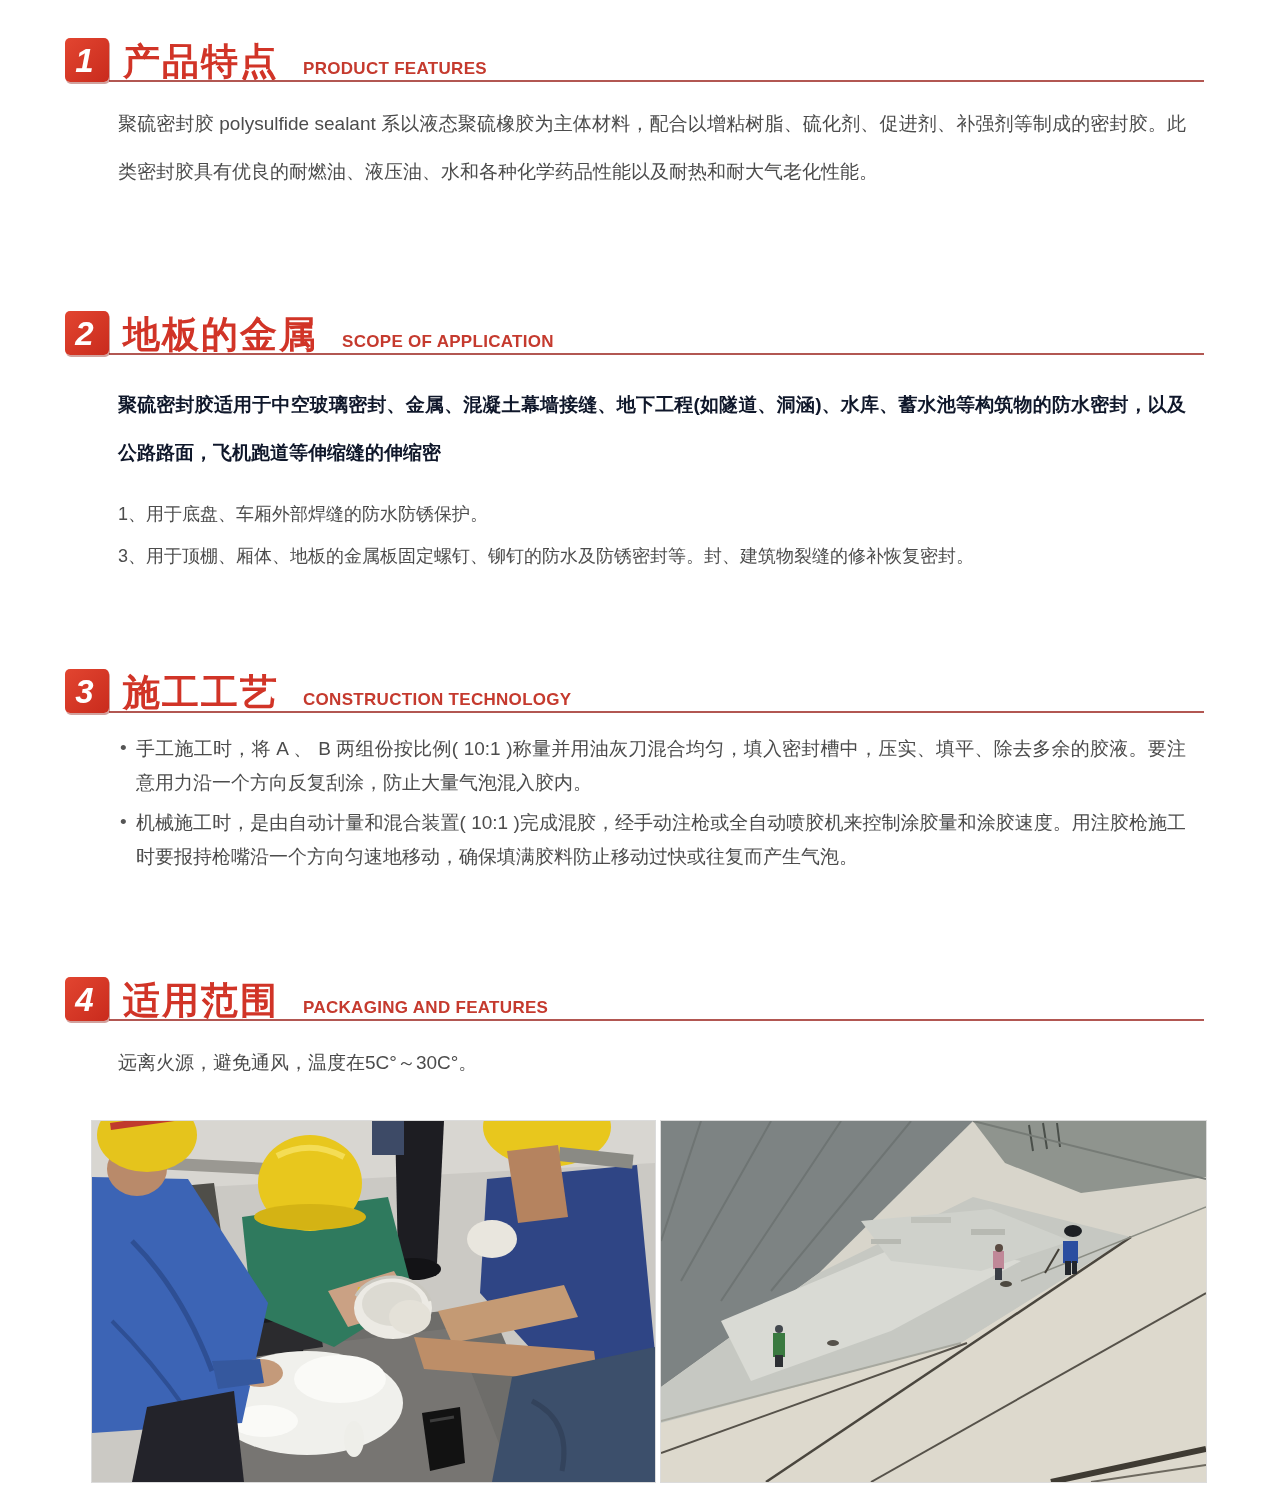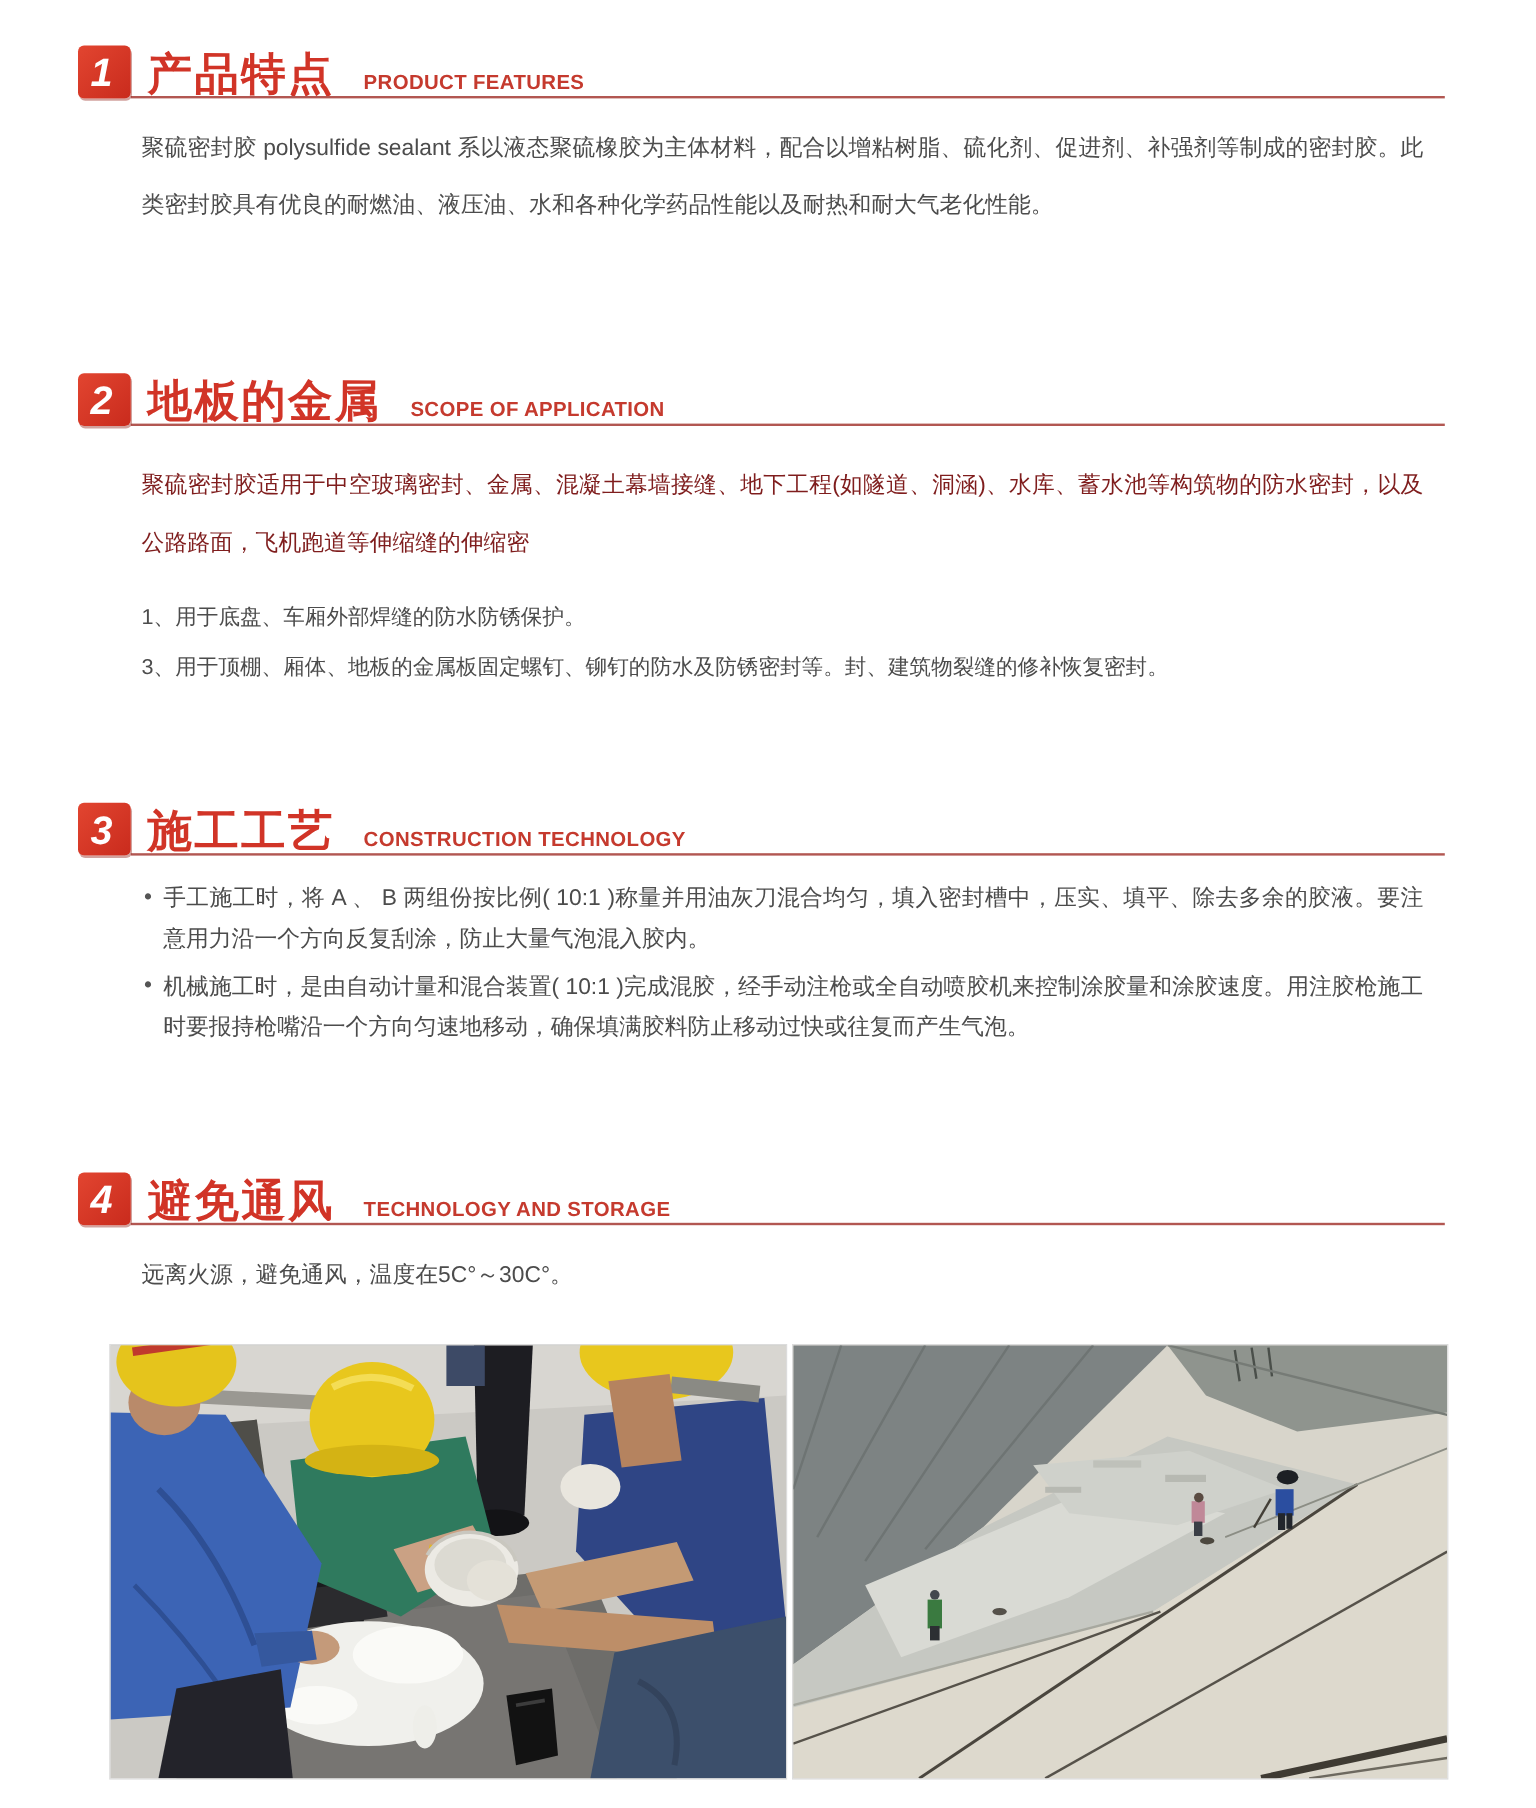--- a/index.html
+++ b/index.html
@@ -36,21 +36,21 @@
 
   
   .body-text {
     margin:18px 26px 0 53px;
     font-size:19px; line-height:48px; color:#4c4c4c;
     text-align:justify;
   }
   .sec2 { margin-top:115px; }
   .sec3 { margin-top:96px; }
   .sec4 { margin-top:103px; }
-  .lead { margin-top:26px; font-weight:normal; color:#7f1d1d; }
+  .lead { margin-top:26px; font-weight:bold; color:#0f172a; }
   .app-list { margin:20px 26px 0 53px; list-style:none; }
   .app-list li { font-size:18px; line-height:34px; color:#4c4c4c; }
   .app-list li:first-child { margin-bottom:8px; }
   .proc-list { margin:19px 26px 0 53px; list-style:none; }
   .proc-list li {
     position:relative; padding-left:18px;
     font-size:19px; line-height:34px; color:#4c4c4c; text-align:justify;
   }
   .proc-list li + li { margin-top:6px; }
   .proc-list li::before { content:"\2022"; position:absolute; left:2px; top:-1px; color:#555; font-size:19px; }
@@ -107,22 +107,22 @@
       <li>手工施工时，将 A 、 B 两组份按比例( 10:1 )称量并用油灰刀混合均匀，填入密封槽中，压实、填平、除去多余的胶液。要注意用力沿一个方向反复刮涂，防止大量气泡混入胶内。</li>
       <li>机械施工时，是由自动计量和混合装置( 10:1 )完成混胶，经手动注枪或全自动喷胶机来控制涂胶量和涂胶速度。用注胶枪施工时要报持枪嘴沿一个方向匀速地移动，确保填满胶料防止移动过快或往复而产生气泡。</li>
     </ul>
   </section>
 
   <section class="sec4">
     <header class="sec-head">
       <div class="num-box">
         <span class="num">4</span>
       </div>
-      <h2 class="cn">避免通风</h2>
-      <span class="en">TECHNOLOGY AND STORAGE</span>
+      <h2 class="cn">适用范围</h2>
+      <span class="en">PACKAGING AND FEATURES</span>
       <div class="rule"></div>
     </header>
     <p class="body-text">远离火源，避免通风，温度在5C°～30C°。</p>
 
     <div class="photos">
 
       <svg class="photo left" viewBox="0 0 563 361" xmlns="http://www.w3.org/2000/svg">
         <rect width="563" height="361" fill="#cbc9c4"></rect>
         <polygon points="0,0 563,0 563,42 0,72" fill="#d8d6d1"></polygon>
         <rect x="62" y="36" width="132" height="12" fill="#9a9892" transform="rotate(3 62 36)"></rect>

